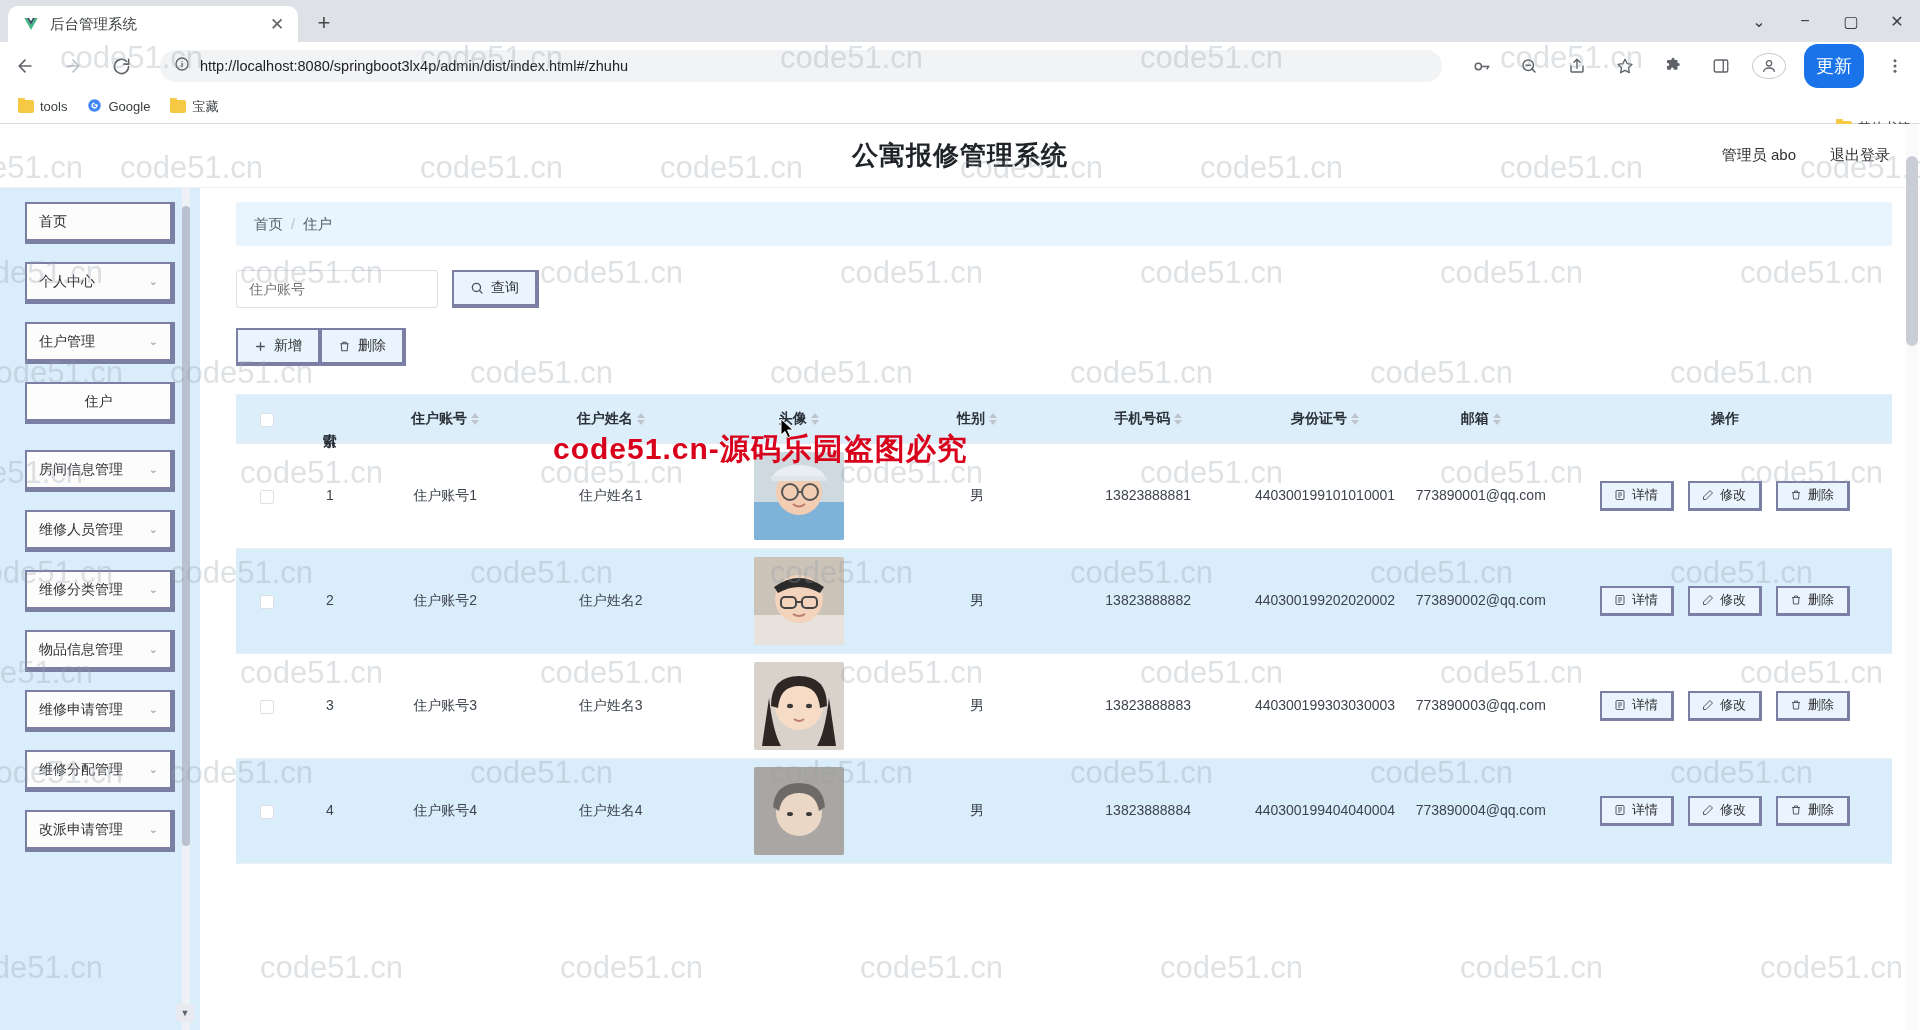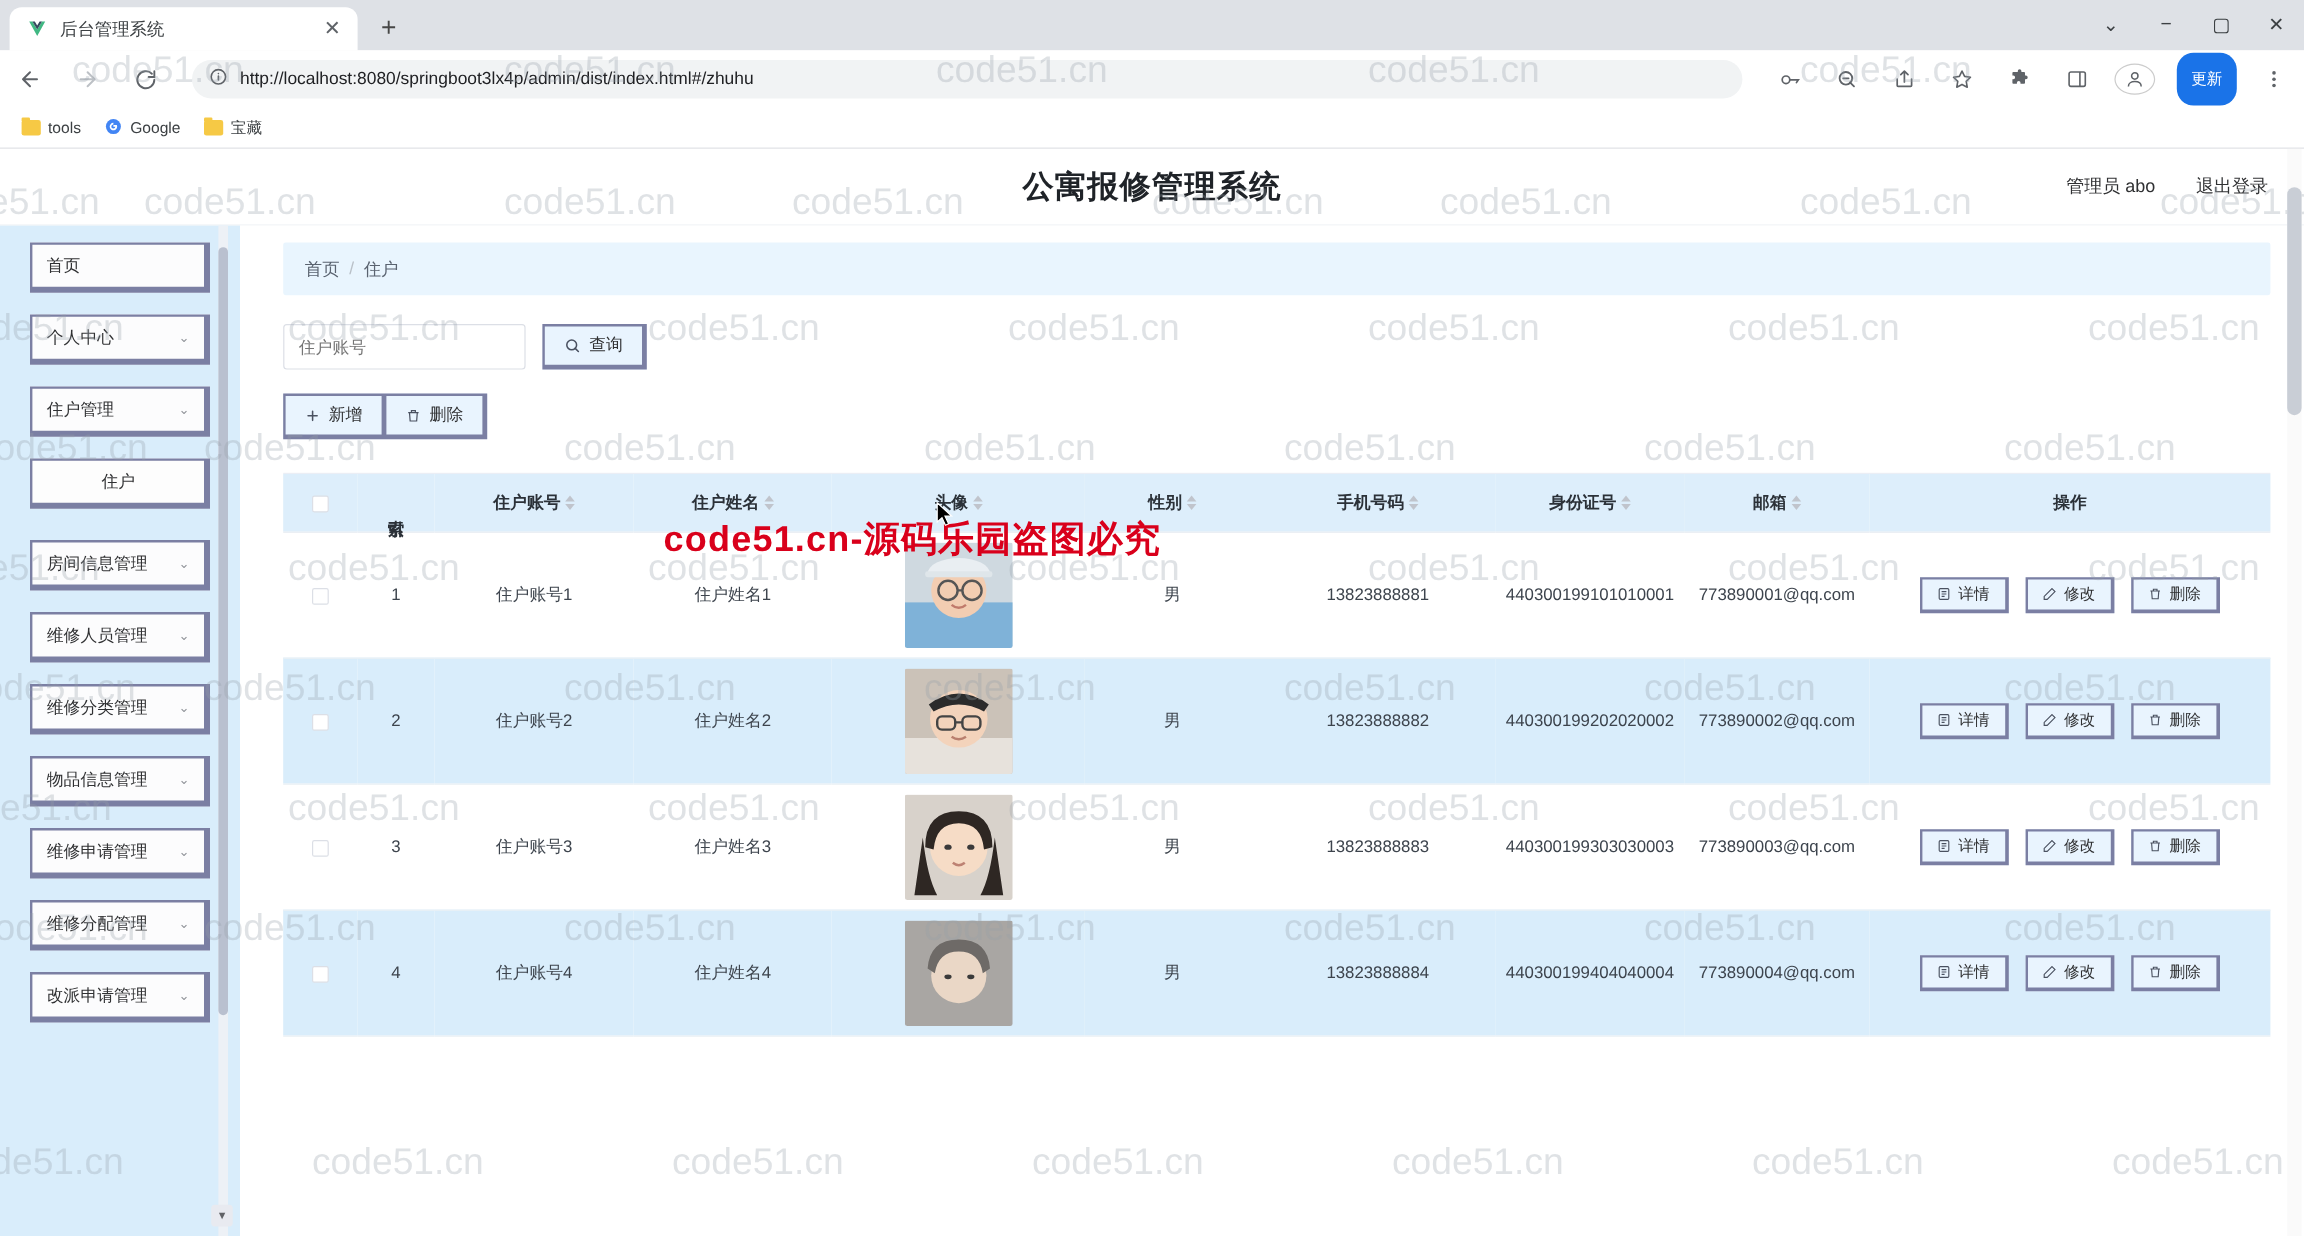--- a/index.html
+++ b/index.html
@@ -33,28 +33,28 @@
   }
   .tb-icon { width: 34px; height: 34px; border-radius: 50%; display:flex; align-items:center;
      justify-content:center; color:#5f6368; flex: 0 0 34px; }
   .omnibox {
     flex: 1; height: 32px; background: #f1f3f4; border-radius: 16px;
     display: flex; align-items: center; padding: 0 14px; gap: 10px; margin: 0 8px;
     position: relative; overflow: hidden;
   }
   .omni-url { font-size: 14.5px; color: #202124; white-space: nowrap; }
   .update-btn {
-    height: 44px; background:#1a73e8; color:#fff; border-radius: 14px; font-size: 13px;
+    height: 44px; background:#1a73e8; color:#fff; border-radius: 14px; font-size: 18px;
     display:flex; align-items:center; padding: 0 12px; margin-left: 4px;
   }
   .profile-dot { width:26px;height:26px;border-radius:50%;background:#fff;border:1px solid #ccc;
      display:flex;align-items:center;justify-content:center;}
 
   .bookmarks {
-    height: 34px; background:#fff; display:flex; gap: 4px;
+    height: 34px; background:#fff; display:flex; align-items:center; gap: 4px;
     padding: 0 10px; flex: 0 0 34px; border-bottom: 1px solid #dadce0; position: relative;
   }
   .bm { display:flex; align-items:center; gap:6px; padding: 3px 8px; border-radius:4px; font-size:13px; color:#3c4043;}
   .bm-folder { width:16px;height:13px;background:#f6c945;border-radius:2px;position:relative;}
   .bm-folder::before{content:"";position:absolute;top:-2px;left:0;width:7px;height:3px;background:#f6c945;border-radius:1px 1px 0 0;}
   .bm-right { position:absolute; right: 10px; display:flex; align-items:center; gap:6px; font-size:13px; color:#3c4043;margin-top:42px;}
 
   
   .viewport { flex: 1; position: relative; background: #fff; overflow: hidden; }
 

